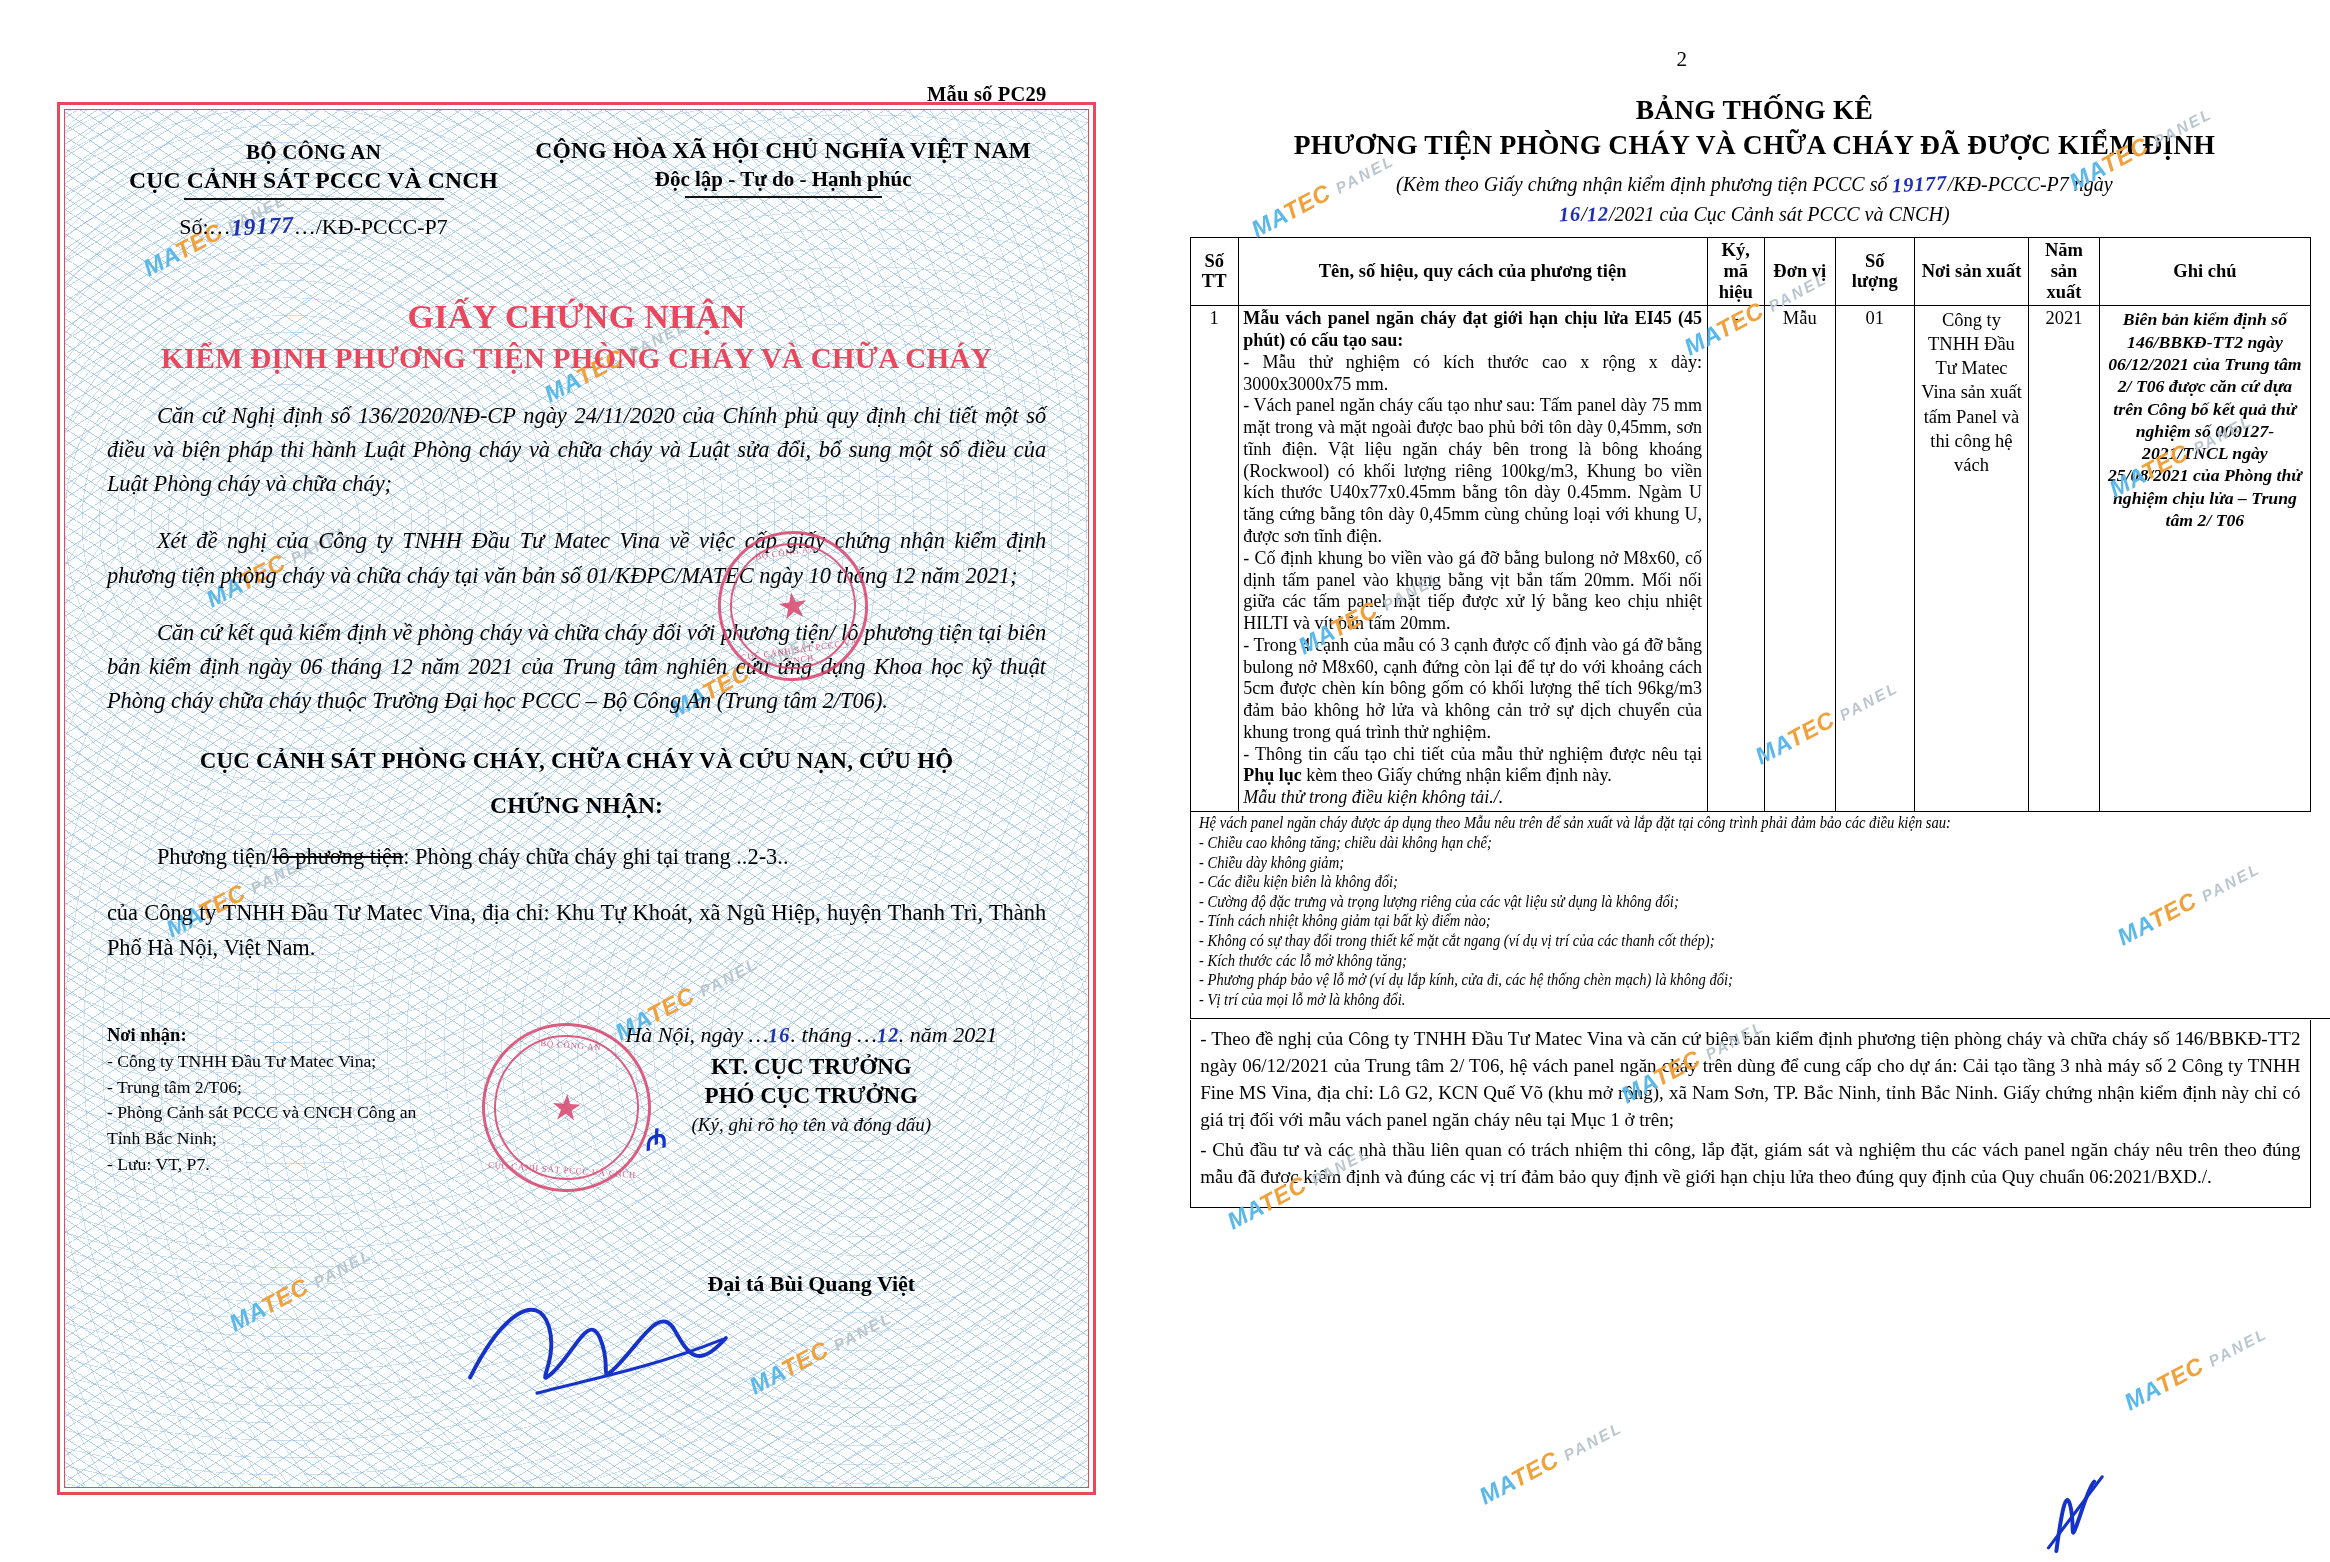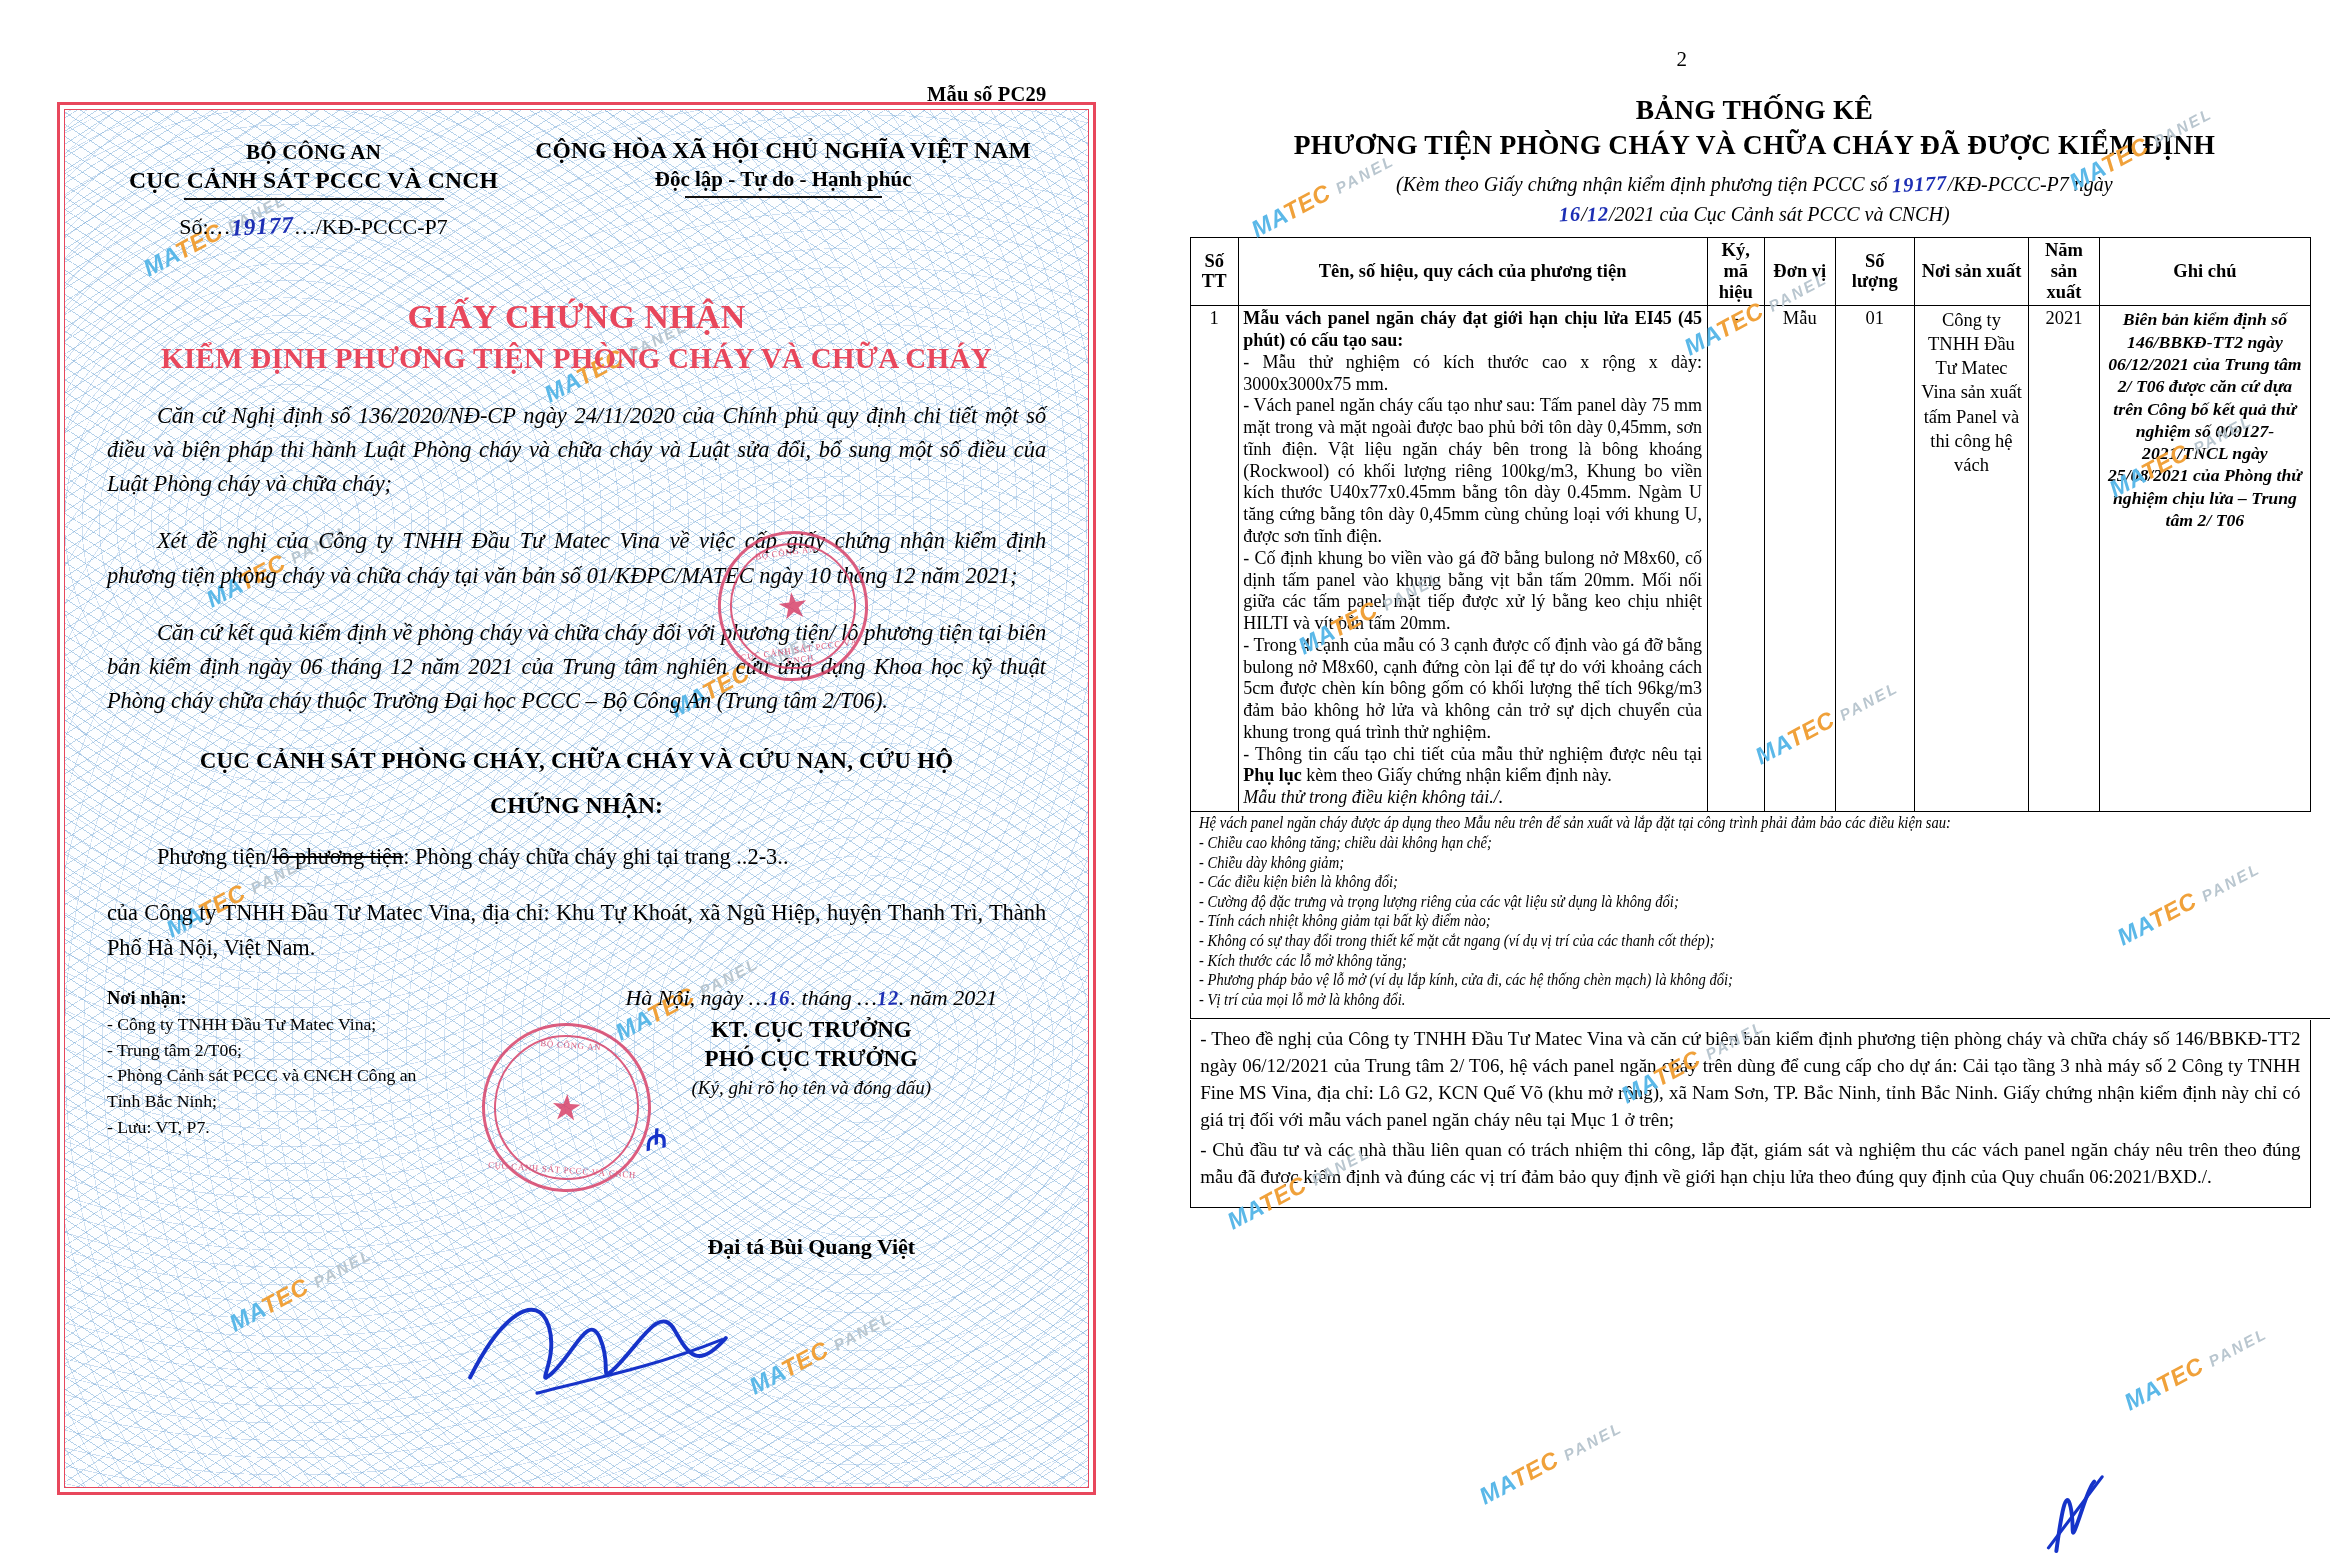--- a/index.html
+++ b/index.html
@@ -59,21 +59,21 @@
           margin-top:23.6px; text-align:justify; }
 
   .chungnhan { text-align:center; margin-top:30px; }
   .cn1 { font-size:23px; font-weight:bold; letter-spacing:0.2px; }
   .cn2 { font-size:23.6px; font-weight:bold; margin-top:17.3px; }
 
   .pbody { font-size:22.4px; line-height:1.58; margin-top:20.5px; text-align:justify; }
   .pbody.ind { text-indent:50px; }
   .strike { text-decoration:line-through; }
 
-  .sigwrap { display:flex; margin-top:19px; }
+  .sigwrap { display:flex; margin-top:56px; }
   .recv { width:50%; font-size:17.7px; line-height:1.46; }
   .recv b { font-size:18.5px; }
   .sigcol { width:50%; text-align:center; position:relative; }
   .datel { font-style:italic; font-size:22px; white-space:nowrap; }
   .sg1 { font-size:23px; font-weight:bold; margin-top:6.3px; }
   .sg2 { font-size:23px; font-weight:bold; margin-top:3.1px; }
   .sg3 { font-style:italic; font-size:19px; margin-top:4.7px; }
   .signame { font-size:22px; font-weight:bold; margin-top:135px; }
 
   

